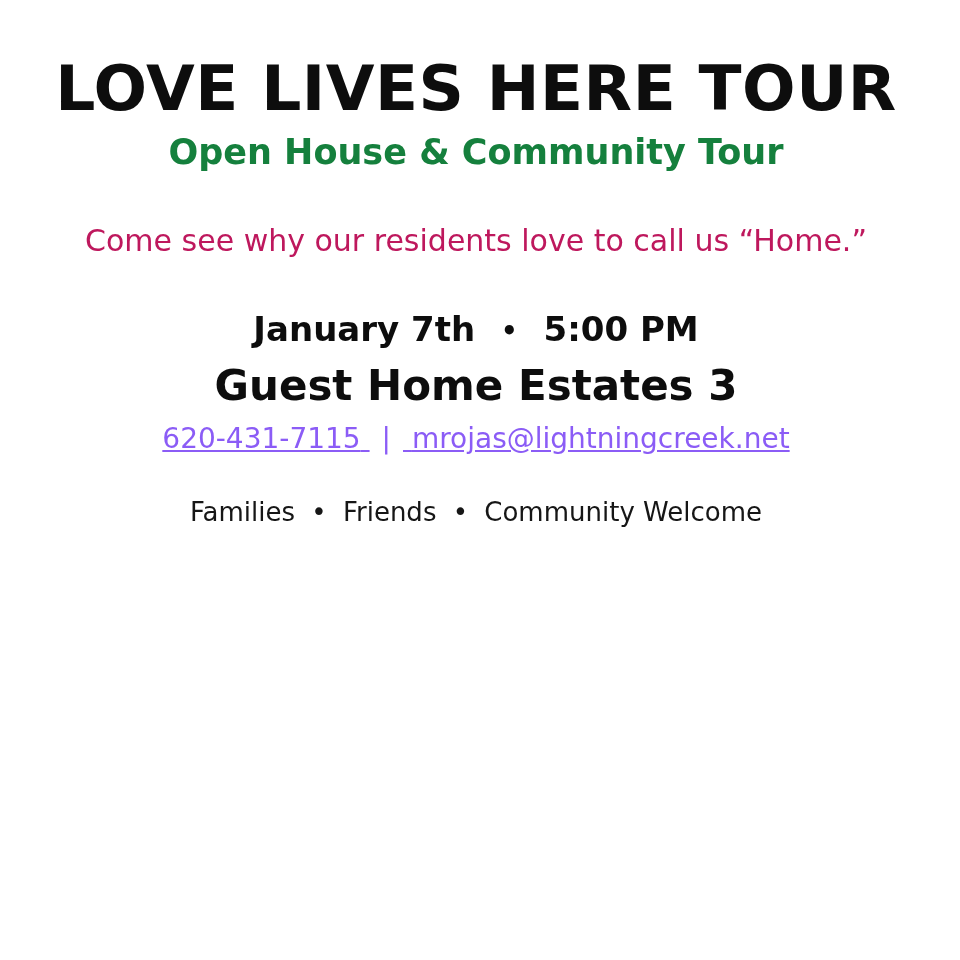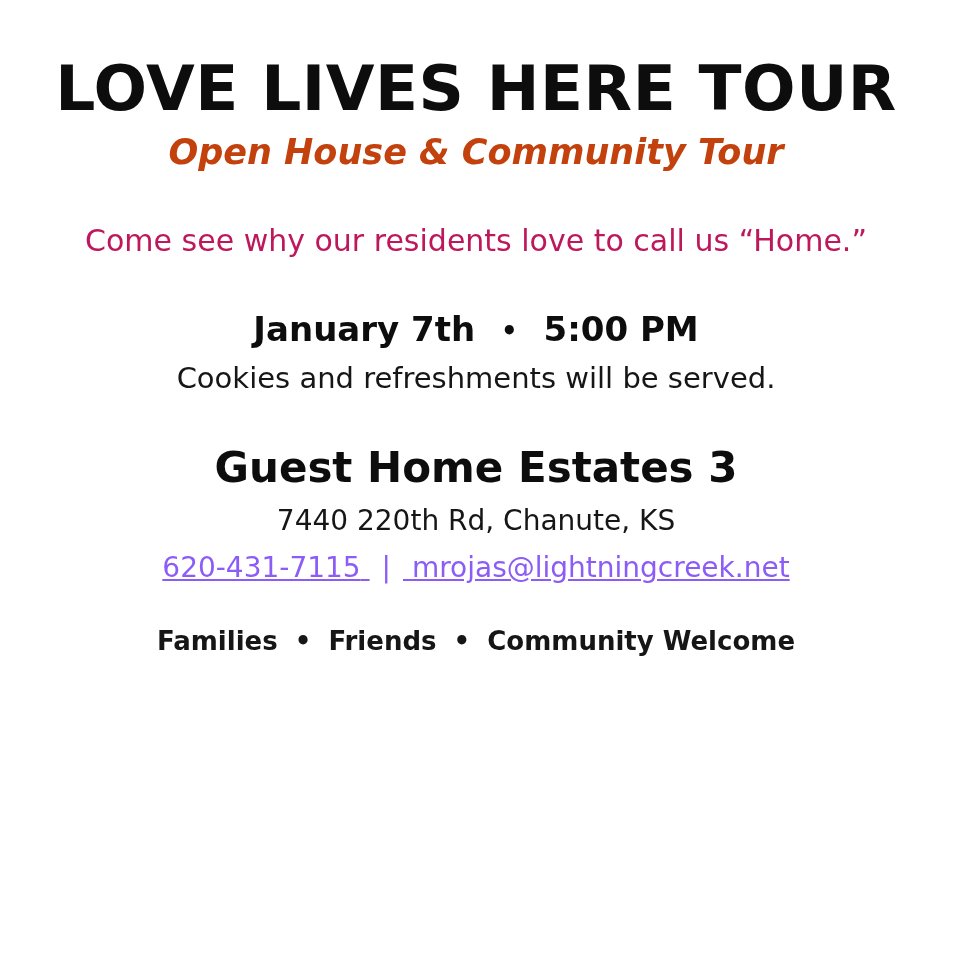--- a/index.html
+++ b/index.html
@@ -27,22 +27,21 @@
     letter-spacing: 0.5px;
     line-height: 1.05;
     margin: 0 0 10px 0;
     color: #0d0d0d;
   }
   .subtitle {
     font-size: 35px;
     font-weight: bold;
     line-height: 1.15;
     margin: 4px 0 46px 0;
-    color: #c2410c;
-    font-style: italic;
+    color: #15803d;
   }
   .intro {
     font-size: 30px;
     font-weight: normal;
     line-height: 1.55;
     margin: 0 0 44px 0;
     color: #be185d;
   }
   .intro .line {
     display: block;
@@ -83,21 +82,21 @@
     margin: 0 0 42px 0;
     color: #8b5cf6;
     text-decoration: underline;
   }
   .contact .divider {
     display: inline-block;
     padding: 0 12px;
   }
   .welcome {
     font-size: 26px;
-    font-weight: bold;
+    font-weight: normal;
     margin: 0;
     color: #161616;
   }
   .welcome .dot {
     display: inline-block;
     padding: 0 8px;
   }
 </style>
 </head>
 <body>
@@ -111,25 +110,23 @@
   <p class="intro">
     <span class="line">Come see why our residents love to call us “Home.”</span>
   </p>
 
   <p class="datetime">
     <span>January 7th</span>
     <span class="sep">•</span>
     <span>5:00 PM</span>
   </p>
 
-  <p class="refreshments">Cookies and refreshments will be served.</p>
 
   <p class="venue">Guest Home Estates 3</p>
 
-  <p class="address">7440 220th Rd, Chanute, KS</p>
 
   <p class="contact">
     <span>620-431-7115</span>
     <span class="divider">|</span>
     <span>mrojas@lightningcreek.net</span>
   </p>
 
   <p class="welcome">
     <span>Families</span>
     <span class="dot">•</span>

